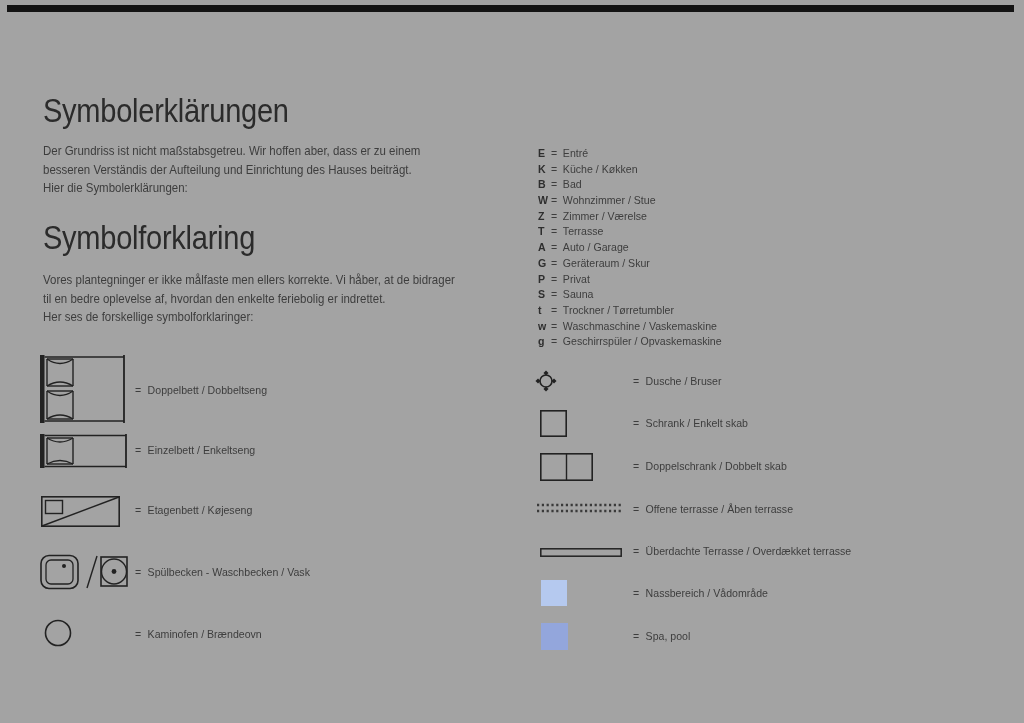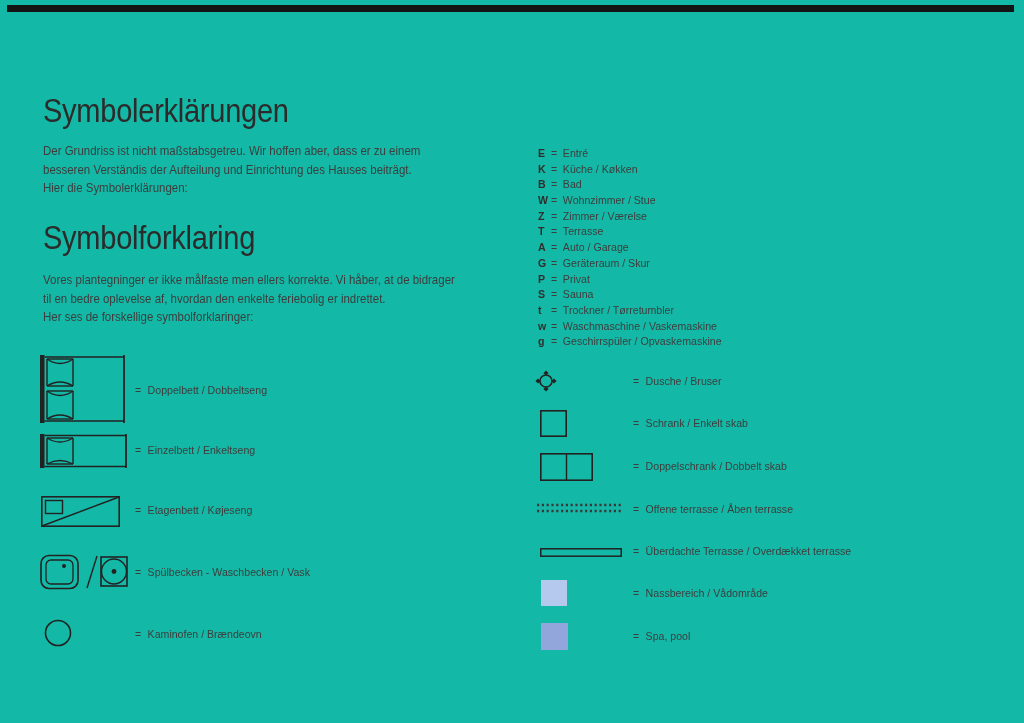--- a/index.html
+++ b/index.html
@@ -1,16 +1,16 @@
 <!DOCTYPE html>
 <html><head>
 <meta charset="utf-8">
 <style>
   html,body{margin:0;padding:0;background:#ffffff;}
-  .page{position:relative;width:1024px;height:723px;background:#14b8a6;overflow:hidden;
+  .page{position:relative;width:1024px;height:723px;background:#a3a3a3;overflow:hidden;
         font-family:"Liberation Sans", sans-serif;color:#3d3d3d;}
   .top-bar{position:absolute;left:7px;top:5px;width:1007px;height:7px;background:#141414;}
   .title{position:absolute;left:43px;margin:0;font-size:33px;font-weight:400;color:#2b2b2b;
          letter-spacing:-0.3px;transform:scaleX(0.88);transform-origin:0 50%;white-space:nowrap;}
   .para{position:absolute;left:43px;font-size:13.5px;line-height:18.5px;color:#3d3d3d;
         transform:scaleX(0.85);transform-origin:0 0;white-space:nowrap;}
   .legend-row{position:absolute;left:538px;font-size:11.5px;line-height:12px;color:#3d3d3d;
               transform:scaleX(0.92);transform-origin:0 0;white-space:nowrap;}
   .legend-row .letter{display:inline-block;width:14px;font-weight:700;color:#2e2e2e;}
   .legend-row .eq{display:inline-block;width:13px;}

